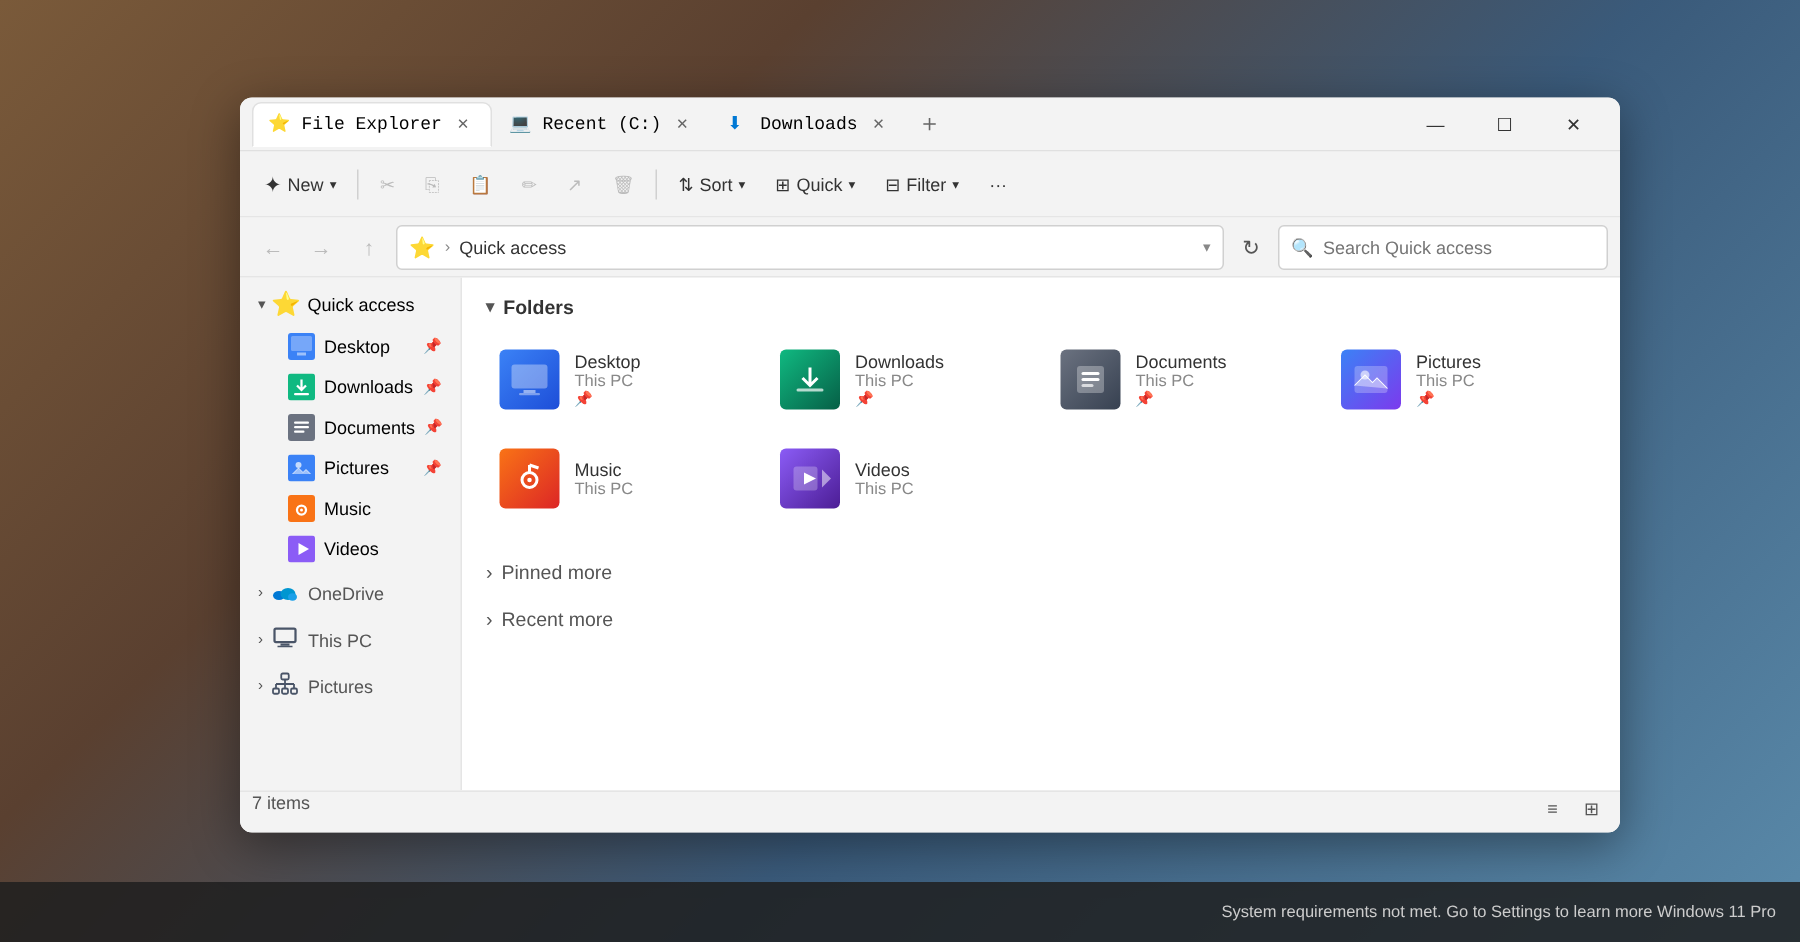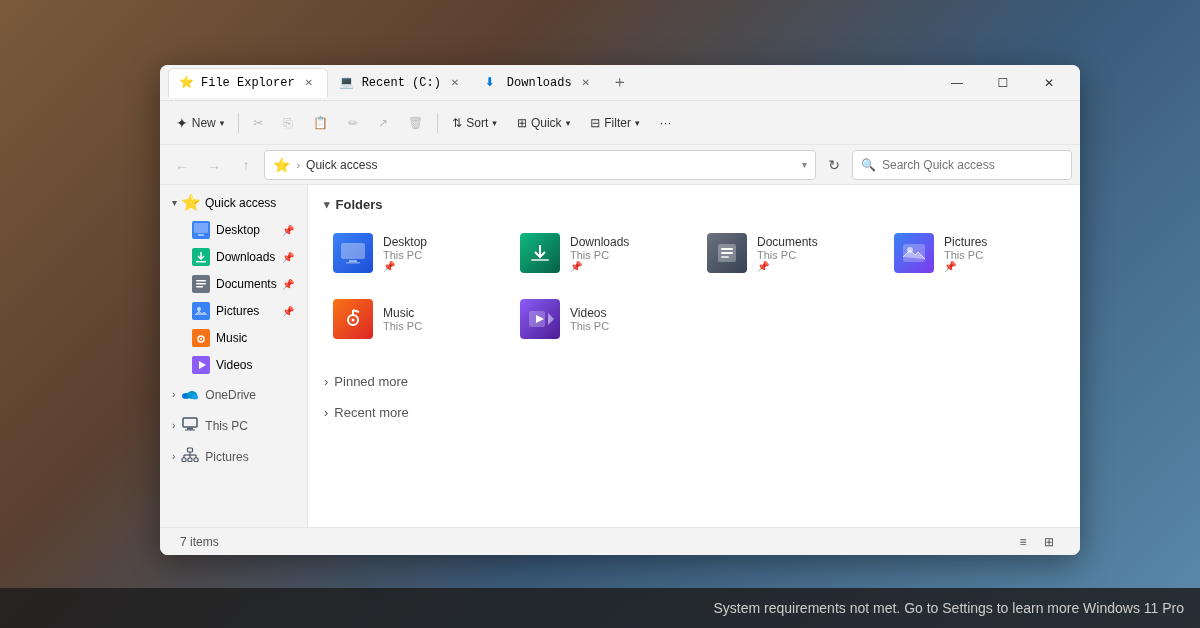--- a/index.html
+++ b/index.html
@@ -364,22 +364,22 @@
       font-weight: 500;
       color: #555;
       cursor: pointer;
     }
     
     .status-bar {
       height: 28px;
       background: #f3f3f3;
       border-top: 1px solid #e5e5e5;
       display: flex;
-      align-items: center;
-      padding: 0 20px;
+      align-items: flex-start;
+      padding: 0 8px;
       font-size: 12px;
       color: #555;
       flex-shrink: 0;
       justify-content: space-between;
     }
     .status-views {
       display: flex;
       gap: 4px;
     }
     .status-view-btn {
@@ -400,21 +400,21 @@
       left: 0;
       right: 0;
       height: 40px;
       background: rgba(30,30,30,0.85);
       display: flex;
       align-items: center;
       justify-content: flex-end;
       padding: 0 16px;
     }
     .taskbar-msg {
-      font-size: 14px;
+      font-size: 11px;
       color: #ccc;
     }
     
     .icon-desktop { background: linear-gradient(135deg, #3b82f6, #1d4ed8); border-radius: 4px; }
     .icon-downloads { background: linear-gradient(135deg, #10b981, #065f46); border-radius: 4px; }
     .icon-documents { background: linear-gradient(135deg, #6b7280, #374151); border-radius: 4px; }
     .icon-pictures { background: linear-gradient(135deg, #3b82f6, #7c3aed); border-radius: 4px; }
     .icon-music { background: linear-gradient(135deg, #f97316, #dc2626); border-radius: 4px; }
     .icon-videos { background: linear-gradient(135deg, #8b5cf6, #4c1d95); border-radius: 4px; }
     .icon-star { color: #f0c040; font-size: 16px; }

